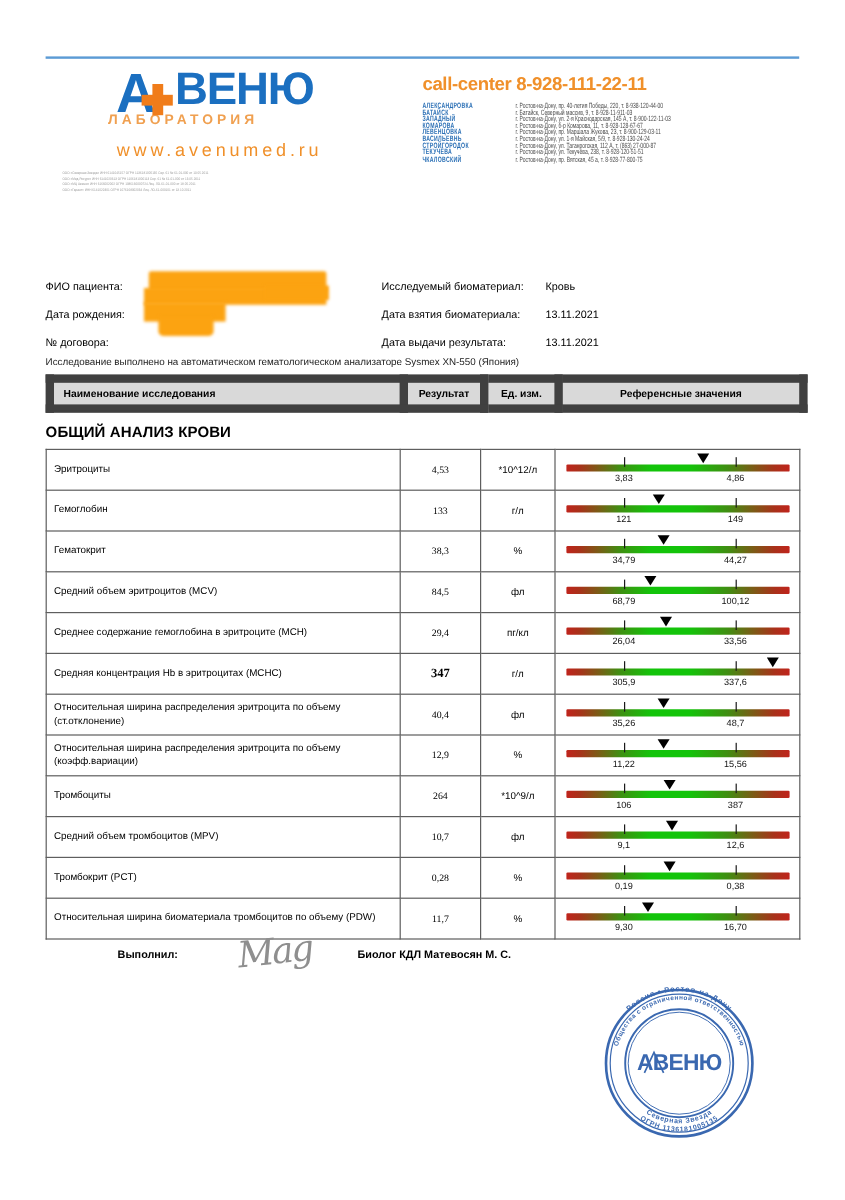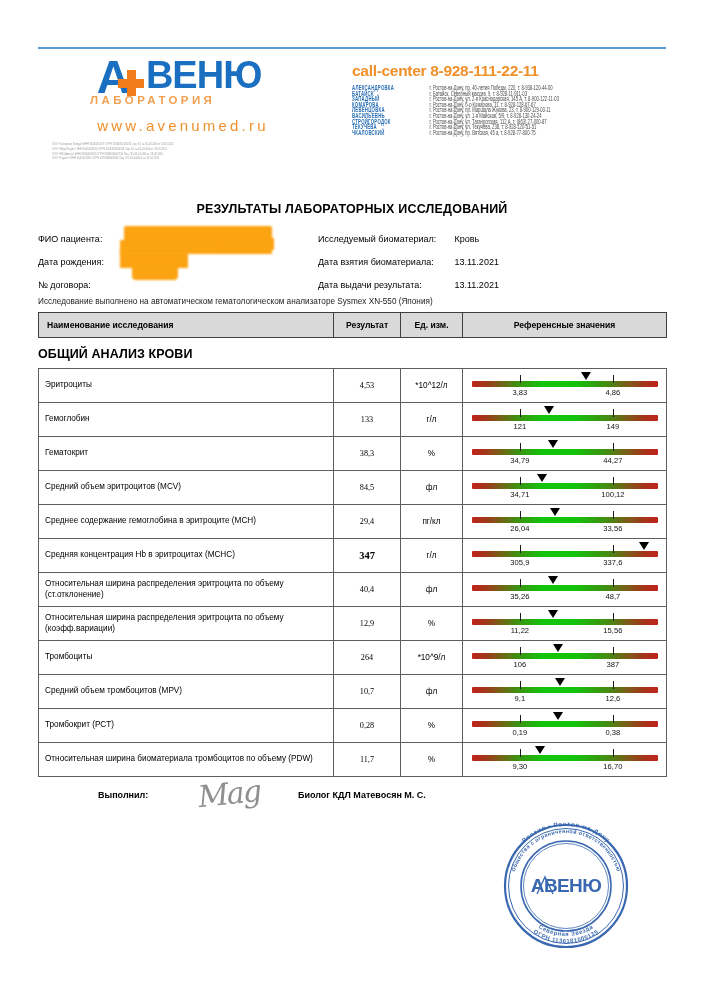--- a/index.html
+++ b/index.html
@@ -115,21 +115,21 @@
 
   
   .tbl-wrap { position: absolute; left: 38px; top: 312px; width: 628px; }
   table.main { width: 628px; border-collapse: collapse; table-layout: fixed; }
   table.main col.c-name { width: 295px; }
   table.main col.c-res  { width: 67px; }
   table.main col.c-unit { width: 62px; }
   table.main col.c-ref  { width: 204px; }
 
   table.main thead th {
-    background: #d9d9d9; border: 1px solid #404040;
+    background: #d9d9d9; border: 7px solid #404040;
     font-size: 8.6px; font-weight: bold; height: 25px;
     padding: 0 8px; text-align: center;
   }
   table.main thead th.name-h { text-align: left; }
 
   .section-title {
     font-size: 12.5px; font-weight: bold; padding: 9px 0 7px 0;
     letter-spacing: 0.1px;
   }
 
@@ -258,21 +258,20 @@
             <tr>
               <td class="br-name">ЧКАЛОВСКИЙ</td>
               <td class="br-addr">г. Ростов-на-Дону, пр. Вятская, 45 а, т. 8-928-77-800-75</td>
             </tr>
           </tbody>
       </table>
     </div>
 
   </div>
 
-  <div class="doc-title">РЕЗУЛЬТАТЫ ЛАБОРАТОРНЫХ ИССЛЕДОВАНИЙ</div>
 
   <div class="meta-left">
     <div class="row">
       <span>ФИО пациента:</span>
     </div>
     <div class="row">
       <span>Дата рождения:</span>
     </div>
     <div class="row">
       <span>№ договора:</span>
@@ -380,21 +379,21 @@
           <tr>
             <td class="nm">Средний объем эритроцитов (MCV)</td>
             <td class="rs">84,5</td>
             <td class="un">фл</td>
             <td class="rf">
               <div class="refbar">
                 <div class="bar"></div>
                 <div class="tick" style="left:26%"></div>
                 <div class="tick" style="left:76%"></div>
                 <div class="marker" style="left:38%"></div>
-                <div class="lo" style="left:26%">34,71</div>
+                <div class="lo" style="left:26%">68,79</div>
                 <div class="hi" style="left:76%">100,12</div>
               </div>
             </td>
           </tr>
           <tr>
             <td class="nm">Среднее содержание гемоглобина в эритроците (MCH)</td>
             <td class="rs">29,4</td>
             <td class="un">пг/кл</td>
             <td class="rf">
               <div class="refbar">

